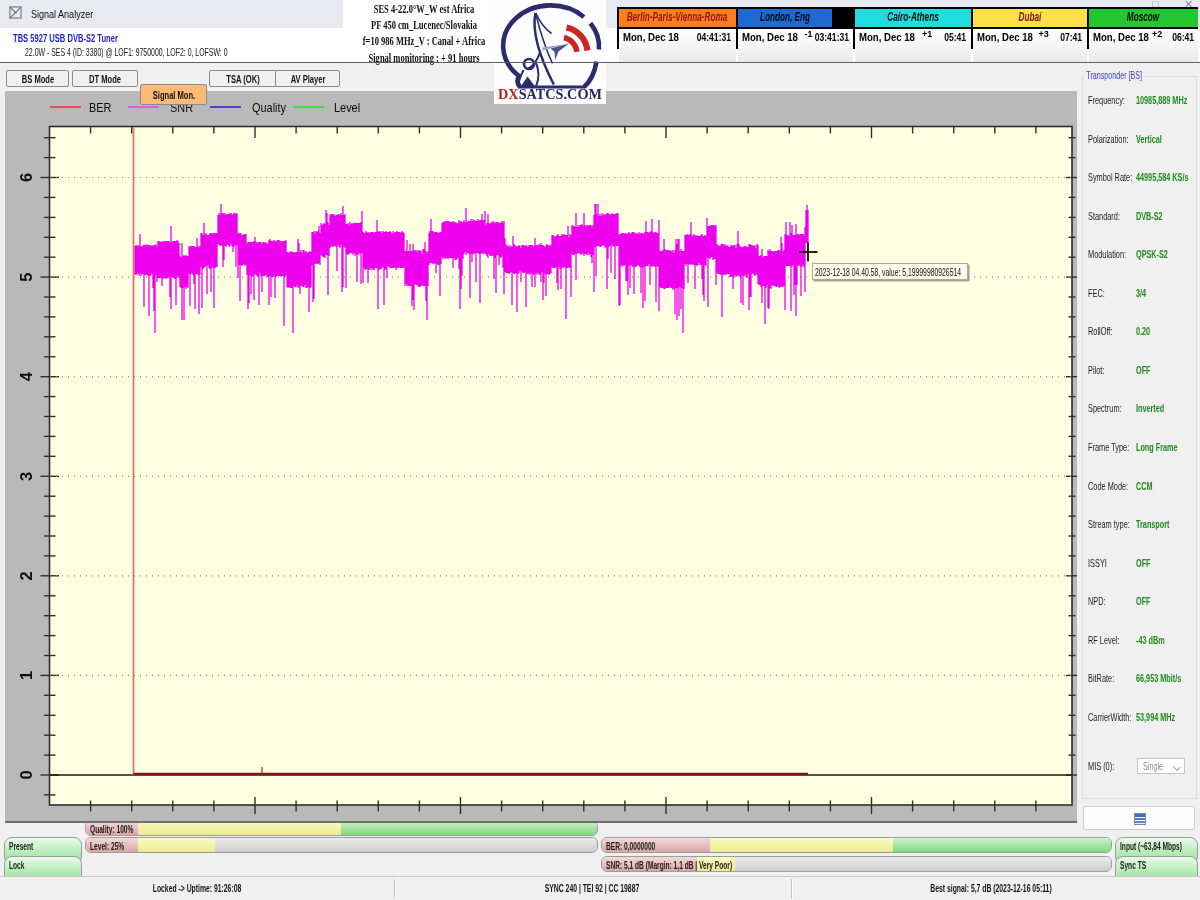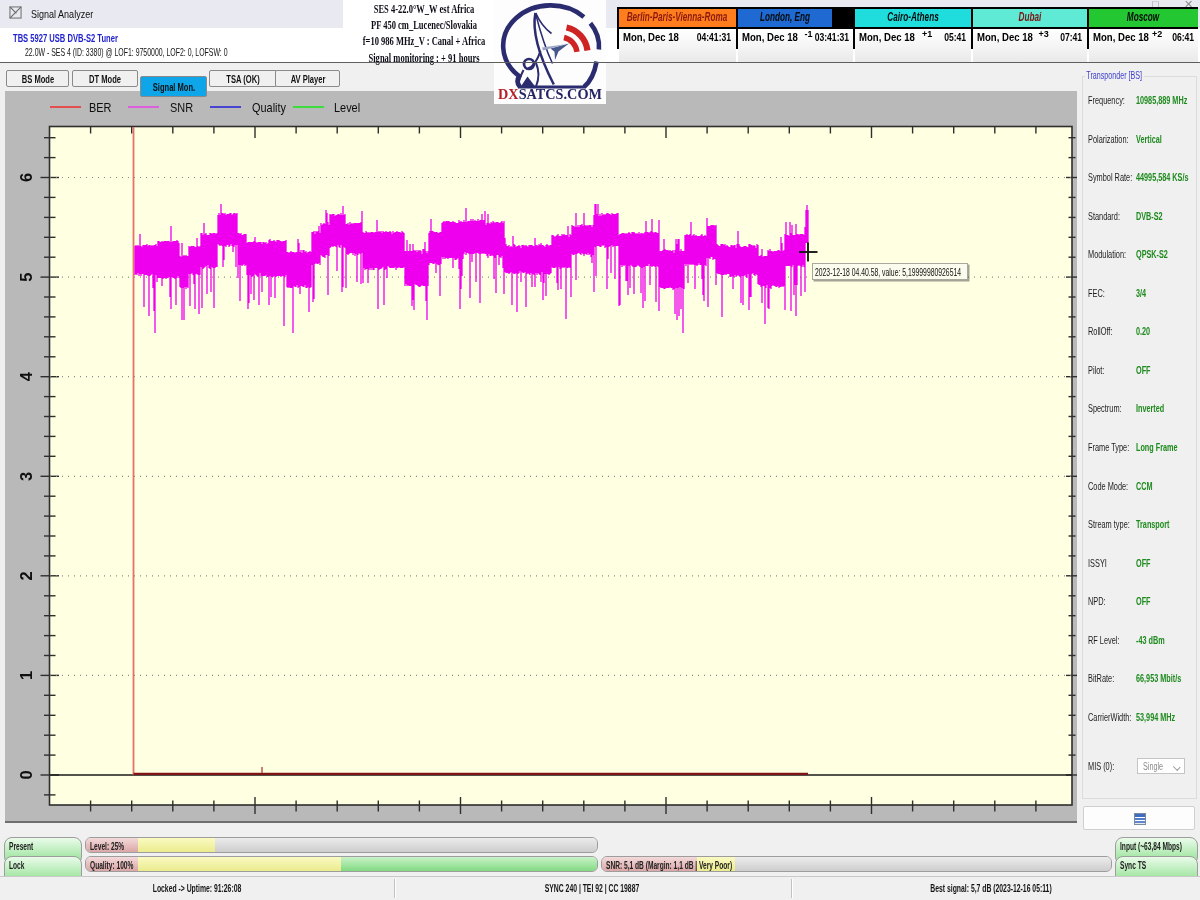--- a/index.html
+++ b/index.html
@@ -21,21 +21,21 @@
 #tuner2 { left:25px; top:46px; font-size:10.5px; color:#141414; transform:scaleX(0.66); transform-origin:0 0; white-space:nowrap; }
 .hcell { height:17.5px; font-size:12.5px; font-weight:bold; font-style:italic; text-align:center; line-height:17px; white-space:nowrap; overflow:hidden; z-index:8; }
 .hcell span { position:absolute; left:50%; top:0; white-space:nowrap; transform:translateX(-50%) scaleX(0.655); transform-origin:50% 0; }
 .tcell2 { height:33px; background:linear-gradient(#ffffff,#f4f4f4 55%,#e9e9e9); font-size:11px; font-weight:bold; color:#000; white-space:nowrap; overflow:hidden; z-index:8; }
 .tcell2 .dt { position:absolute; left:4px; top:2.5px; transform:scaleX(0.87); transform-origin:0 0; }
 
 .sup { position:absolute; left:58%; top:0px; font-size:9px; }
 .tm { position:absolute; right:4px; top:2.5px; transform:scaleX(0.78); transform-origin:100% 0; }
 .tab { position:absolute; top:69.5px; height:17px; background:#f0f0f0; border:1px solid #8a8a8a; border-radius:2px; color:#111; z-index:2; }
 .tab span { position:absolute; left:50%; top:2px; white-space:nowrap; font-size:10.5px; font-weight:bold; transform:translateX(-50%) scaleX(0.72); transform-origin:50% 0; }
-.tab.active { top:76px; height:21px; background:#0ea5e9; z-index:3;text-decoration:underline; }
+.tab.active { top:84px; height:21px; background:#fdba74; z-index:3;text-decoration:underline; }
 .tab.active span { top:4px; }
 #graybox { left:5px; top:91px; width:1072px; height:732px; background:#b9b9b9; border-bottom:2px solid #6e6e6e; z-index:1; }
 .leg-line { position:absolute; top:14.5px; width:31px; height:2.5px; }
 .leg-text { position:absolute; top:8.5px; font-size:13px; color:#0d0d0d; transform:scaleX(0.84); transform-origin:0 0; }
 #rpanel { left:1077px; top:63px; width:123px; height:767px; background:#f0f0f0; }
 #fieldset { left:1082px; top:76px; width:115px; height:723px; border:1px solid #dcdcdc; }
 #fslegend { left:1085px; top:69px; background:#f0f0f0; padding:0 2px; font-size:10.5px; color:#3b3bcf; transform:scaleX(0.68); transform-origin:0 0; }
 .plab { position:absolute; left:1088px; font-size:11px; color:#1c1c1c; white-space:nowrap; transform:scaleX(0.67); transform-origin:0 0; }
 .pval { position:absolute; left:1136px; font-size:11px; font-weight:bold; color:#1d8a1d; white-space:nowrap; transform:scaleX(0.66); transform-origin:0 0; }
 #mis { left:1137px; top:758px; width:48px; height:16px; background:#fff; border:1px solid #c4c4c4; font-size:10px; color:#8a8a8a; padding:1.5px 0 0 5px; }
@@ -120,21 +120,21 @@
       <span class="tm">03:41:31</span>
     </div>
     <div class="abs hcell" style="left:855px;top:9px;width:115.5px;background:#1fdddd;color:#0a0a0a">
       <span>Cairo-Athens</span>
     </div>
     <div class="abs tcell2" style="left:855px;top:28.5px;width:115.5px">
       <span class="dt">Mon, Dec 18</span>
       <span class="sup">+1</span>
       <span class="tm">05:41</span>
     </div>
-    <div class="abs hcell" style="left:972.5px;top:9px;width:114.0px;background:#5eead4;color:#7c1212">
+    <div class="abs hcell" style="left:972.5px;top:9px;width:114.0px;background:#fde047;color:#7c1212">
       <span>Dubai</span>
     </div>
     <div class="abs tcell2" style="left:972.5px;top:28.5px;width:114.0px">
       <span class="dt">Mon, Dec 18</span>
       <span class="sup">+3</span>
       <span class="tm">07:41</span>
     </div>
     <div class="abs hcell" style="left:1088.5px;top:9px;width:109.5px;background:#23c732;color:#0a0a0a">
       <span>Moscow</span>
     </div>
@@ -358,25 +358,31 @@
 <div class="abs" id="mis"><i>Single</i></div>
 <div class="abs" id="tblbtn">
       <div class="abs" id="tblicon"></div>
     </div>
 <div class="bar" style="left:85px;top:837px;width:513px;height:16px">
       <div class="zone pk" style="left:0px;width:52px"></div>
       <div class="zone yl" style="left:52px;width:77px"></div>
       <div class="zone sv" style="left:129px;width:382px"></div>
       <div class="bartext">Level: 25%</div>
     </div>
-    <div class="bar" style="left:85px;top:856px;width:513px;height:16px">
+    <div class="bar" style="left:85px;top:820px;width:513px;height:16px">
       <div class="zone pk" style="left:0px;width:52px"></div>
       <div class="zone yl" style="left:52px;width:203px"></div>
       <div class="zone gn" style="left:255px;width:256px"></div>
       <div class="bartext">Quality: 100%</div>
+    </div>
+    <div class="bar" style="left:601px;top:837px;width:511px;height:16px">
+      <div class="zone pk" style="left:0px;width:108px"></div>
+      <div class="zone yl" style="left:108px;width:183px"></div>
+      <div class="zone gn" style="left:291px;width:218px"></div>
+      <div class="bartext">BER: 0,0000000</div>
     </div>
     <div class="bar" style="left:601px;top:856px;width:511px;height:16px">
       <div class="zone pk" style="left:0px;width:95px"></div>
       <div class="zone yl" style="left:95px;width:38px"></div>
       <div class="zone sv" style="left:133px;width:376px"></div>
       <div class="bartext">SNR: 5,1 dB (Margin: 1,1 dB | Very Poor)</div>
     </div>
     <div class="pill" style="left:4px;top:837px;width:78px">
       <span>Present</span>
     </div>

